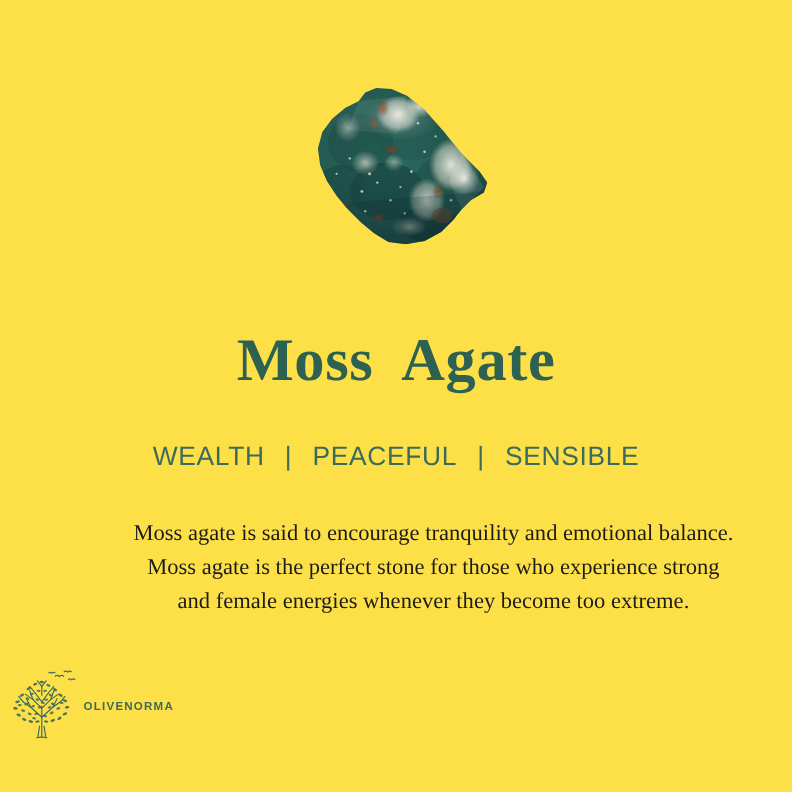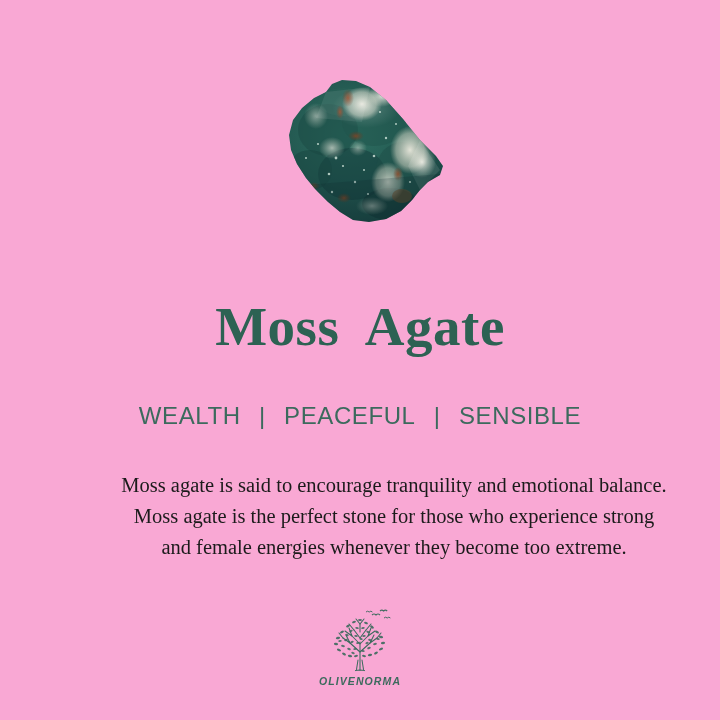--- a/index.html
+++ b/index.html
@@ -11,21 +11,21 @@
     width: 720px;
     height: 720px;
     overflow: hidden;
     font-family: "Liberation Serif", serif;
     position: relative;
   }
   .page {
     position: relative;
     width: 720px;
     height: 720px;
-    background: #f9a8d4;
+    background: #fde047;
     display: flex;
     flex-direction: column;
     align-items: center;
   }
 
   
   .stone-wrap {
     position: absolute;
     left: 0;
     top: 0;
@@ -93,23 +93,21 @@
   }
   .description .line { display: block; }
 
   
   .brand {
     position: absolute;
     top: 608px;
     left: 0;
     width: 720px;
     display: flex;
-    flex-direction: column;
     align-items: center;
-    font-style: italic;
   }
   .brand-mark { display: block; }
   .brand-name {
     margin-top: 1px;
     font-family: "Liberation Sans", sans-serif;
     font-size: 10.5px;
     font-weight: 700;
     letter-spacing: 1.1px;
     color: #3c6a5d;
     text-align: center;

